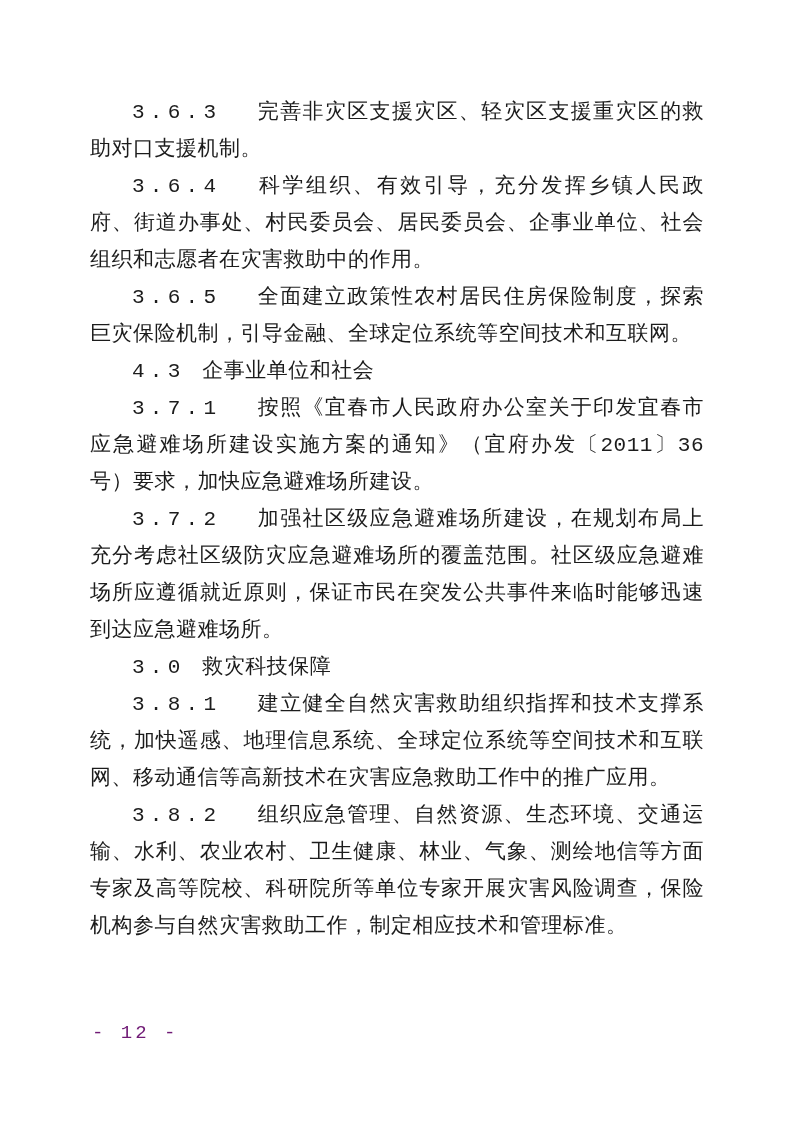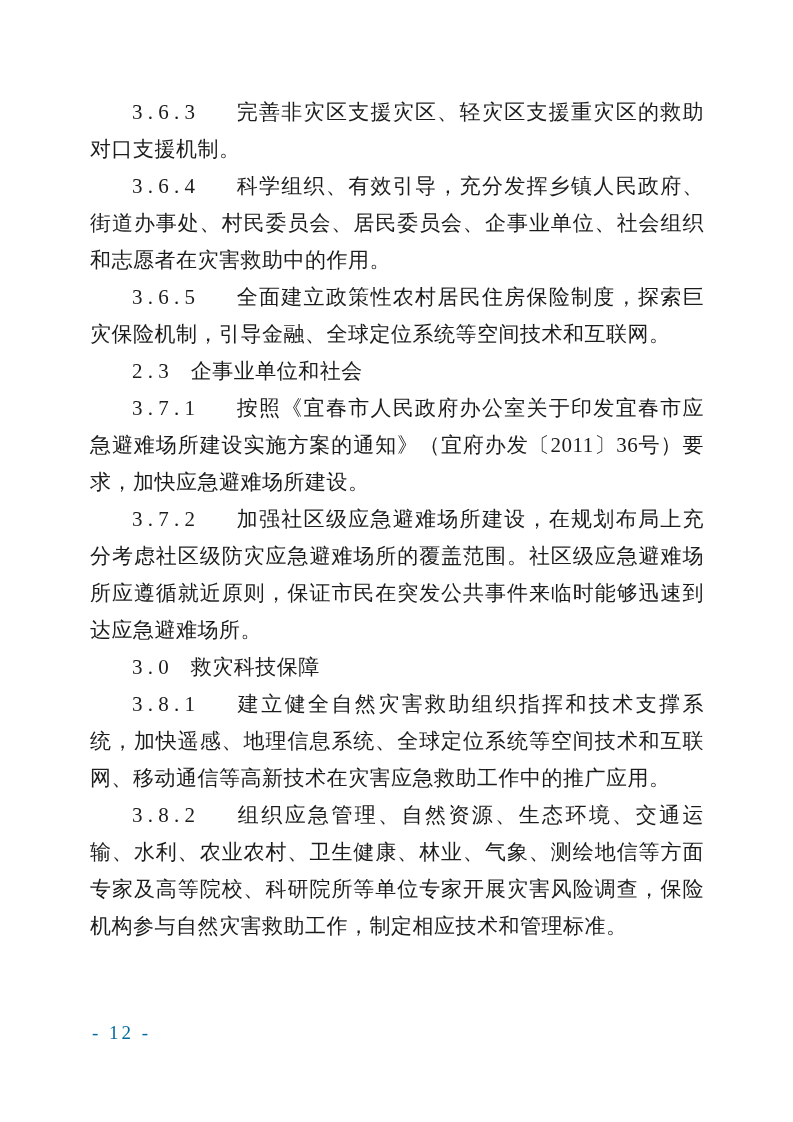--- a/index.html
+++ b/index.html
@@ -6,21 +6,21 @@
     margin: 0;
     padding: 0;
     background: #ffffff;
   }
   .page {
     position: relative;
     width: 793px;
     height: 1122px;
     background: #ffffff;
     overflow: hidden;
-    font-family: Liberation Serif, serif;
+    font-family: Liberation Mono, monospace;
     color: #1c1c1c;
   }
   .doc-body {
     position: absolute;
     top: 94px;
     left: 90px;
     width: 614px;
   }
   .para {
     margin: 0;
@@ -41,21 +41,21 @@
   }
   .para.heading .num {
     margin-right: 0.8em;
   }
   .page-number {
     position: absolute;
     left: 92px;
     top: 1022px;
     font-size: 19px;
     letter-spacing: 3px;
-    color: #0369a1;
+    color: #701a75;
   }
 </style>
 </head>
 <body>
 
 <div class="page">
 
   <div class="doc-body">
 
       <p class="para body">
@@ -64,21 +64,21 @@
 
       <p class="para body">
         <span class="num">3.6.4</span><span class="txt">科学组织、有效引导，充分发挥乡镇人民政府、街道办事处、村民委员会、居民委员会、企事业单位、社会组织和志愿者在灾害救助中的作用。</span>
       </p>
 
       <p class="para body">
         <span class="num">3.6.5</span><span class="txt">全面建立政策性农村居民住房保险制度，探索巨灾保险机制，引导金融、全球定位系统等空间技术和互联网。</span>
       </p>
 
       <p class="para heading">
-        <span class="num">2.3</span><span class="txt">企事业单位和社会</span>
+        <span class="num">4.3</span><span class="txt">企事业单位和社会</span>
       </p>
 
       <p class="para body">
         <span class="num">3.7.1</span><span class="txt">按照《宜春市人民政府办公室关于印发宜春市应急避难场所建设实施方案的通知》（宜府办发〔2011〕36号）要求，加快应急避难场所建设。</span>
       </p>
 
       <p class="para body">
         <span class="num">3.7.2</span><span class="txt">加强社区级应急避难场所建设，在规划布局上充分考虑社区级防灾应急避难场所的覆盖范围。社区级应急避难场所应遵循就近原则，保证市民在突发公共事件来临时能够迅速到达应急避难场所。</span>
       </p>
 

